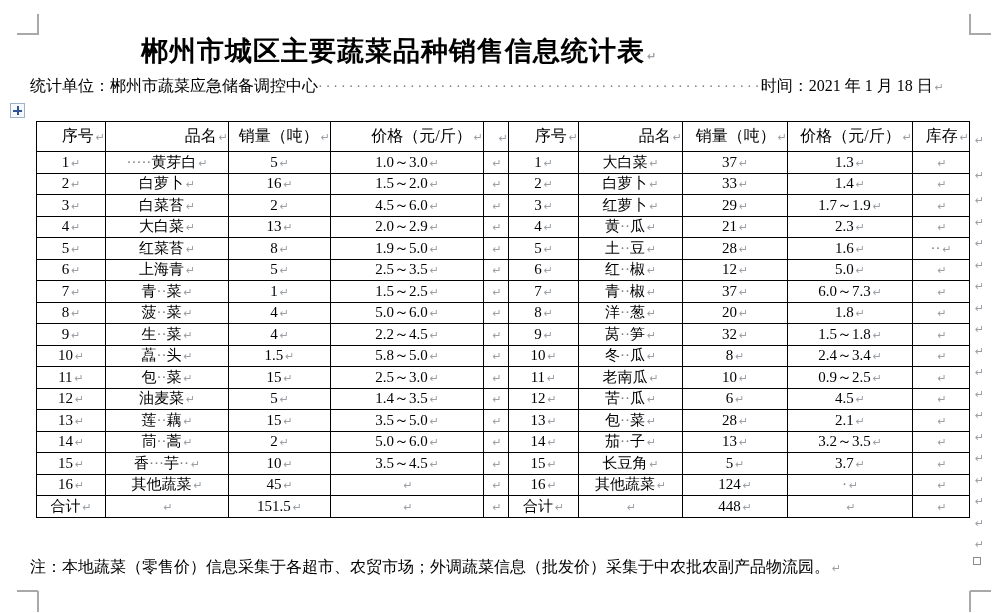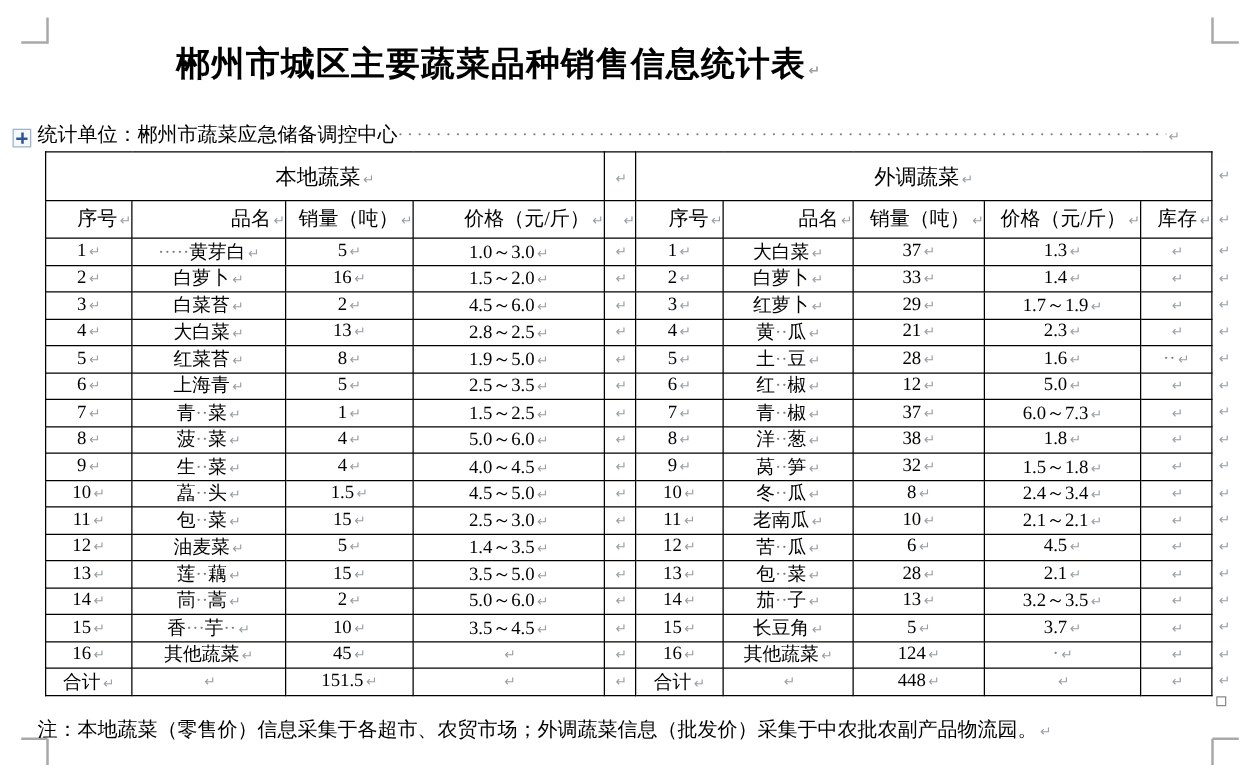--- a/index.html
+++ b/index.html
@@ -8,21 +8,21 @@
     font-family:"Liberation Serif", serif;color:#000;overflow:hidden;
   }
   
   .crop{position:absolute;background:#a9a9a9;}
   
   .title{
     position:absolute;top:33px;left:0;width:798px;text-align:center;
     font-size:27px;font-weight:600;letter-spacing:1px;white-space:nowrap;
   }
   .subtitle{
-    position:absolute;top:98px;left:30px;width:914px;display:flex;
+    position:absolute;top:76px;left:30px;width:914px;display:flex;
     align-items:baseline;font-size:16px;white-space:nowrap;
   }
   .leader{flex:1;overflow:hidden;color:#7f7f7f;letter-spacing:3px;font-size:14px;align-self:center;}
   .pcr{color:#9aa0a6;font-size:11px;margin-left:2px;font-family:"DejaVu Sans",sans-serif;}
   .dots{color:#7f7f7f;}
   
   .handle{
     position:absolute;left:10px;top:103px;width:13px;height:13px;
     border:1px solid #9db3c8;background:#f6f9fc;
   }
@@ -43,64 +43,60 @@
   tr.rd{height:21.5px;}
   
   .rowends{position:absolute;left:973px;top:121px;display:flex;flex-direction:column;}
   .rowends .re{display:flex;align-items:center;}
   .endsquare{
     position:absolute;left:973px;top:557px;width:6px;height:6px;
     border:1px solid #8a8a8a;
   }
   
   .note{
-    position:absolute;left:30px;top:574px;font-size:16px;white-space:nowrap;
+    position:absolute;left:30px;top:557px;font-size:16px;white-space:nowrap;
   }
 </style>
 </head>
 <body>
 
 <div class="crop" style="left:37px;top:14px;width:2px;height:21px;"></div>
 <div class="crop" style="left:17px;top:33px;width:21px;height:2px;"></div>
 <div class="crop" style="left:969px;top:14px;width:2px;height:21px;"></div>
 <div class="crop" style="left:970px;top:33px;width:21px;height:2px;"></div>
 <div class="crop" style="left:37px;top:591px;width:2px;height:21px;"></div>
 <div class="crop" style="left:17px;top:590px;width:21px;height:2px;"></div>
 <div class="crop" style="left:969px;top:591px;width:2px;height:21px;"></div>
 <div class="crop" style="left:970px;top:590px;width:21px;height:2px;"></div>
 
 <div class="title"><span>郴州市城区主要蔬菜品种销售信息统计表</span><span class="pcr">↵</span></div>
 
 <div class="subtitle">
   <span>统计单位：郴州市蔬菜应急储备调控中心</span>
   <span class="leader">····································································································</span>
+  <span>时间：2021 年 1 月 18 日</span>
   <span class="pcr">↵</span>
 </div>
 
 <div class="handle"></div>
 
 <table class="main">
   <colgroup>
     <col style="width:69px">
       <col style="width:123px">
       <col style="width:102px">
       <col style="width:153px">
     <col style="width:25px">
     <col style="width:70px">
       <col style="width:104px">
       <col style="width:105px">
       <col style="width:125px">
       <col style="width:57px">
   </colgroup>
   <tbody>
-      <tr class="r1">
-        <td colspan="4"><span class="ct">本地蔬菜</span><span class="pcr">↵</span></td>
-        <td><span class="pcr">↵</span></td>
-        <td colspan="5"><span class="ct">外调蔬菜</span><span class="pcr">↵</span></td>
-      </tr>
       <tr class="r2">
         <td><span class="ct">序号</span><span class="pcr">↵</span></td>
         <td><span class="ct">品名</span><span class="pcr">↵</span></td>
         <td><span class="ct">销量（吨）</span><span class="pcr">↵</span></td>
         <td><span class="ct">价格（元/斤）</span><span class="pcr">↵</span></td>
         <td><span class="pcr">↵</span></td>
         <td><span class="ct">序号</span><span class="pcr">↵</span></td>
         <td><span class="ct">品名</span><span class="pcr">↵</span></td>
         <td><span class="ct">销量（吨）</span><span class="pcr">↵</span></td>
         <td><span class="ct">价格（元/斤）</span><span class="pcr">↵</span></td>
@@ -139,21 +135,21 @@
         <td><span class="ct">3</span><span class="pcr">↵</span></td>
         <td><span class="ct">红萝卜</span><span class="pcr">↵</span></td>
         <td><span class="ct">29</span><span class="pcr">↵</span></td>
         <td><span class="ct">1.7～1.9</span><span class="pcr">↵</span></td>
         <td><span class="ct"></span><span class="pcr">↵</span></td>
       </tr>
       <tr class="rd">
         <td><span class="ct">4</span><span class="pcr">↵</span></td>
         <td><span class="ct">大白菜</span><span class="pcr">↵</span></td>
         <td><span class="ct">13</span><span class="pcr">↵</span></td>
-        <td><span class="ct">2.8～2.5</span><span class="pcr">↵</span></td>
+        <td><span class="ct">2.0～2.9</span><span class="pcr">↵</span></td>
         <td><span class="pcr">↵</span></td>
         <td><span class="ct">4</span><span class="pcr">↵</span></td>
         <td><span class="ct">黄<span class="dots">··</span>瓜</span><span class="pcr">↵</span></td>
         <td><span class="ct">21</span><span class="pcr">↵</span></td>
         <td><span class="ct">2.3</span><span class="pcr">↵</span></td>
         <td><span class="ct"></span><span class="pcr">↵</span></td>
       </tr>
       <tr class="rd">
         <td><span class="ct">5</span><span class="pcr">↵</span></td>
         <td><span class="ct">红菜苔</span><span class="pcr">↵</span></td>
@@ -191,58 +187,58 @@
         <td><span class="ct"></span><span class="pcr">↵</span></td>
       </tr>
       <tr class="rd">
         <td><span class="ct">8</span><span class="pcr">↵</span></td>
         <td><span class="ct">菠<span class="dots">··</span>菜</span><span class="pcr">↵</span></td>
         <td><span class="ct">4</span><span class="pcr">↵</span></td>
         <td><span class="ct">5.0～6.0</span><span class="pcr">↵</span></td>
         <td><span class="pcr">↵</span></td>
         <td><span class="ct">8</span><span class="pcr">↵</span></td>
         <td><span class="ct">洋<span class="dots">··</span>葱</span><span class="pcr">↵</span></td>
-        <td><span class="ct">38</span><span class="pcr">↵</span></td>
+        <td><span class="ct">20</span><span class="pcr">↵</span></td>
         <td><span class="ct">1.8</span><span class="pcr">↵</span></td>
         <td><span class="ct"></span><span class="pcr">↵</span></td>
       </tr>
       <tr class="rd">
         <td><span class="ct">9</span><span class="pcr">↵</span></td>
         <td><span class="ct">生<span class="dots">··</span>菜</span><span class="pcr">↵</span></td>
         <td><span class="ct">4</span><span class="pcr">↵</span></td>
-        <td><span class="ct">4.0～4.5</span><span class="pcr">↵</span></td>
+        <td><span class="ct">2.2～4.5</span><span class="pcr">↵</span></td>
         <td><span class="pcr">↵</span></td>
         <td><span class="ct">9</span><span class="pcr">↵</span></td>
         <td><span class="ct">莴<span class="dots">··</span>笋</span><span class="pcr">↵</span></td>
         <td><span class="ct">32</span><span class="pcr">↵</span></td>
         <td><span class="ct">1.5～1.8</span><span class="pcr">↵</span></td>
         <td><span class="ct"></span><span class="pcr">↵</span></td>
       </tr>
       <tr class="rd">
         <td><span class="ct">10</span><span class="pcr">↵</span></td>
         <td><span class="ct">藠<span class="dots">··</span>头</span><span class="pcr">↵</span></td>
         <td><span class="ct">1.5</span><span class="pcr">↵</span></td>
-        <td><span class="ct">4.5～5.0</span><span class="pcr">↵</span></td>
+        <td><span class="ct">5.8～5.0</span><span class="pcr">↵</span></td>
         <td><span class="pcr">↵</span></td>
         <td><span class="ct">10</span><span class="pcr">↵</span></td>
         <td><span class="ct">冬<span class="dots">··</span>瓜</span><span class="pcr">↵</span></td>
         <td><span class="ct">8</span><span class="pcr">↵</span></td>
         <td><span class="ct">2.4～3.4</span><span class="pcr">↵</span></td>
         <td><span class="ct"></span><span class="pcr">↵</span></td>
       </tr>
       <tr class="rd">
         <td><span class="ct">11</span><span class="pcr">↵</span></td>
         <td><span class="ct">包<span class="dots">··</span>菜</span><span class="pcr">↵</span></td>
         <td><span class="ct">15</span><span class="pcr">↵</span></td>
         <td><span class="ct">2.5～3.0</span><span class="pcr">↵</span></td>
         <td><span class="pcr">↵</span></td>
         <td><span class="ct">11</span><span class="pcr">↵</span></td>
         <td><span class="ct">老南瓜</span><span class="pcr">↵</span></td>
         <td><span class="ct">10</span><span class="pcr">↵</span></td>
-        <td><span class="ct">2.1～2.1</span><span class="pcr">↵</span></td>
+        <td><span class="ct">0.9～2.5</span><span class="pcr">↵</span></td>
         <td><span class="ct"></span><span class="pcr">↵</span></td>
       </tr>
       <tr class="rd">
         <td><span class="ct">12</span><span class="pcr">↵</span></td>
         <td><span class="ct">油麦菜</span><span class="pcr">↵</span></td>
         <td><span class="ct">5</span><span class="pcr">↵</span></td>
         <td><span class="ct">1.4～3.5</span><span class="pcr">↵</span></td>
         <td><span class="pcr">↵</span></td>
         <td><span class="ct">12</span><span class="pcr">↵</span></td>
         <td><span class="ct">苦<span class="dots">··</span>瓜</span><span class="pcr">↵</span></td>

